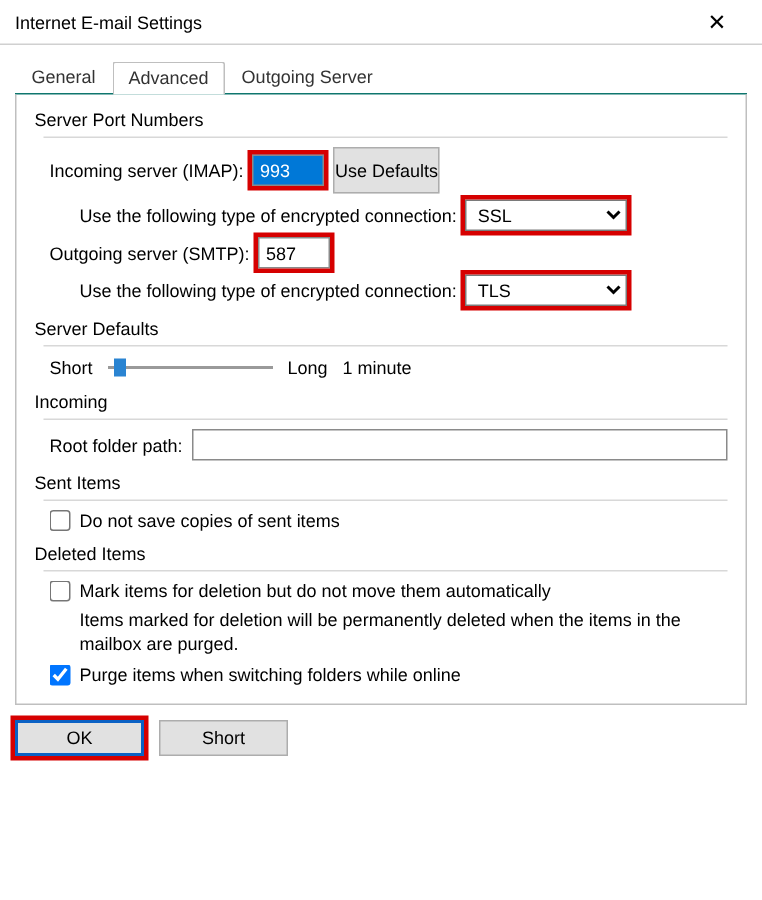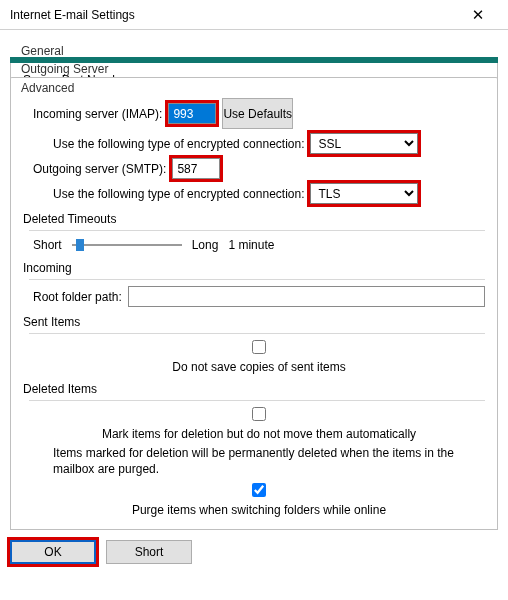--- a/index.html
+++ b/index.html
@@ -24,24 +24,23 @@
   .titlebar .title { flex: 1; font-size: 12px; }
   .close-btn {
     width: 44px; height: 28px;
     display: flex; align-items: center; justify-content: center;
     font-size: 15px; font-weight: 300;
     cursor: pointer;
   }
   .client { padding: 10px 10px 0 10px; }
   .tabs {
     display: flex;
-    border-bottom: 6px solid #0f766e;
+    border-bottom: 1px solid #0f766e;
     height: 23px;
     font-size: 12px;
-    flex-direction: column;
   }
   .tab {
     padding: 3px 10px 0 10px;
     border: 1px solid transparent;
     border-bottom: none;
     position: relative;
     color: #333;
     cursor: pointer;
   }
   .tab.active {
@@ -120,21 +119,20 @@
     height: 2px; background: #9a9a9a;
   }
   .slider-track .thumb {
     position: absolute; top: 2px; left: 4px;
     width: 8px; height: 12px;
     background: #2a84d2;
   }
   .checkbox-row {
     display: flex; align-items: center; gap: 6px;
     margin: 4px 0 4px 10px;
-    flex-direction: column;
   }
   input[type="checkbox"] {
     width: 14px; height: 14px; margin: 0;
   }
   .note {
     margin: 2px 0 6px 30px;
     line-height: 1.35;
   }
   .divider { height: 1px; background: #d8d8d8; margin: 4px 0 6px 6px; }
   .button-bar {
@@ -159,22 +157,22 @@
 
 <div class="titlebar">
   <span class="title">Internet E-mail Settings</span>
   <div class="close-btn">✕</div>
 </div>
 
 <div class="client">
 
   <div class="tabs">
     <div class="tab">General</div>
+    <div class="tab active">Advanced</div>
     <div class="tab">Outgoing Server</div>
-    <div class="tab active">Advanced</div>
   </div>
 
   <div class="panel">
 
     <div class="fieldset">
       <div class="fs-legend">Server Port Numbers</div>
       <div class="divider"></div>
 
       <div class="fs-row">
         <label>Incoming server (IMAP):</label>
@@ -196,21 +194,21 @@
 
       <div class="fs-row indent">
         <label>Use the following type of encrypted connection:</label>
         <select class="enc hl-red">
           <option>TLS</option>
         </select>
       </div>
     </div>
 
     <div class="fieldset">
-      <div class="fs-legend">Deleted Timeouts</div>
+      <div class="fs-legend">Server Defaults</div>
       <div class="divider"></div>
       <div class="slider-row">
         <span>Short</span>
         <div class="slider-track">
           <div class="line"></div>
           <div class="thumb"></div>
         </div>
         <span>Long</span>
         <span>1 minute</span>
       </div>

